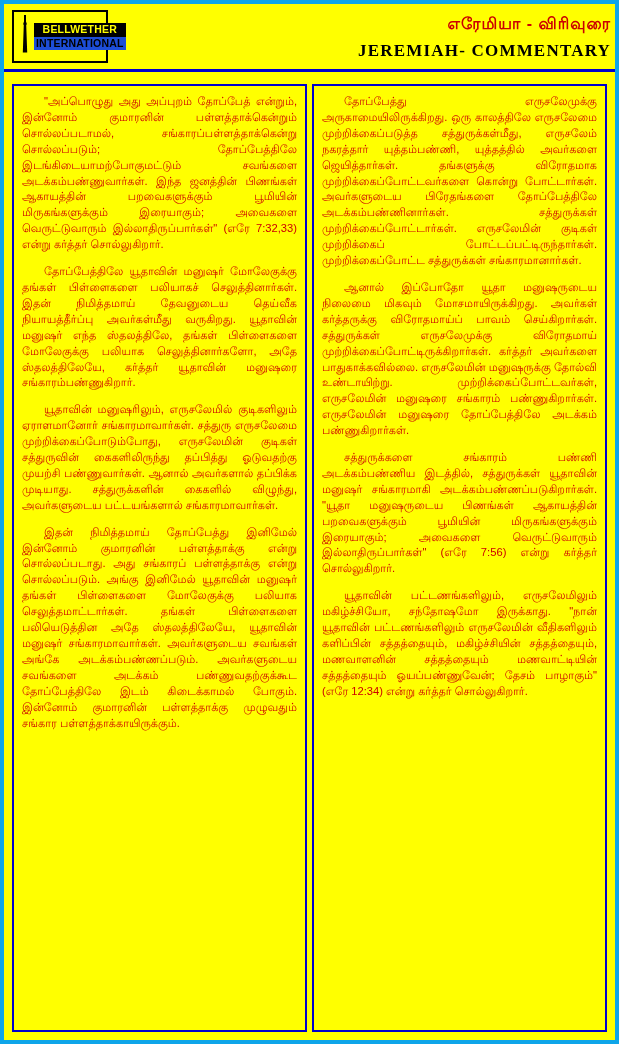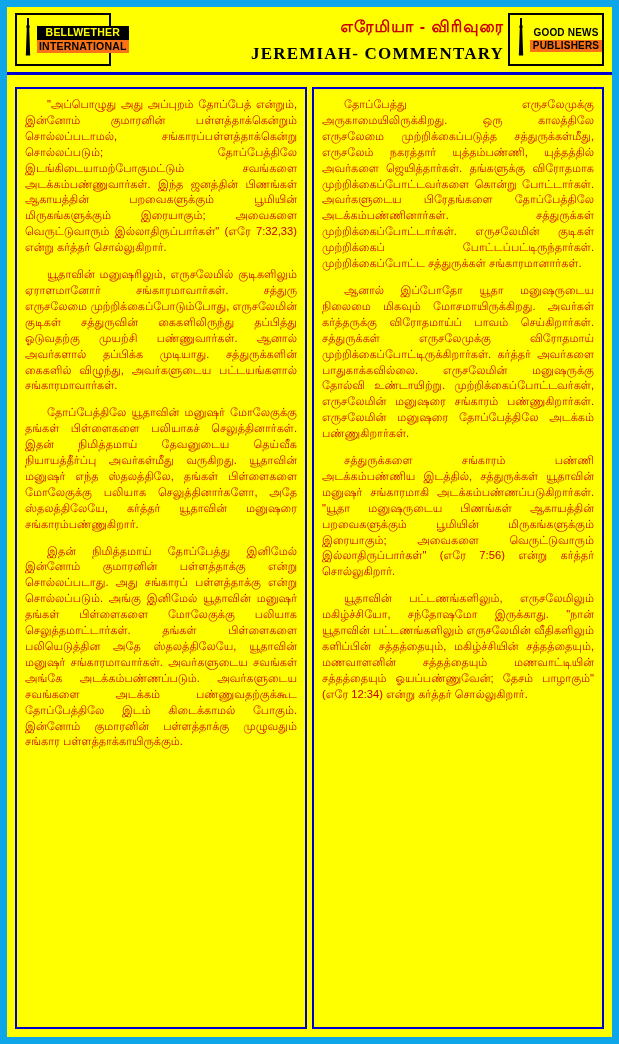--- a/index.html
+++ b/index.html
@@ -10,21 +10,21 @@
   body {
     width: 619px;
     height: 1044px;
     font-family: "Liberation Sans", sans-serif;
   }
   .page {
     width: 619px;
     height: 1044px;
     box-sizing: border-box;
     background: #ffff00;
-    border: 7px solid #0ea5e9;
+    border: 4px solid #0ea5e9;
     position: relative;
     overflow: hidden;
   }
   
   .header {
     height: 68px;
     box-sizing: border-box;
     display: flex;
     align-items: stretch;
     border-bottom: 3px solid #0000cc;
@@ -72,21 +72,21 @@
     flex: 1;
     text-align: center;
     line-height: 1.05;
   }
   .logo-line1, .logo-line2 {
     display: block;
     font-size: 10.5px;
     font-weight: bold;
     letter-spacing: 0.2px;
     color: #000000;
-    background: #f97316;
+    background: #1d4ed8;
   }
   .logo-line1 {
     background: #000000;
     color: #ffff00;
     padding: 1px 2px;
   }
   .logo-line2 {
     padding: 1px 2px;
   }
   .logo-box.right .logo-line1 {
@@ -174,39 +174,29 @@
         <span class="logo-line1">BELLWETHER</span>
         <span class="logo-line2">INTERNATIONAL</span>
       </div>
     </div>
 
     <div class="header-titles">
       <div class="title-tamil">எரேமியா  -  விரிவுரை</div>
       <div class="title-english">JEREMIAH- COMMENTARY</div>
     </div>
 
-    <div class="logo-box right">
-      <div class="logo-emblem">
-        <div class="rays"></div>
-        <div class="tower"></div>
-      </div>
-      <div class="logo-text">
-        <span class="logo-line1">GOOD NEWS</span>
-        <span class="logo-line2">PUBLISHERS</span>
-      </div>
-    </div>
 
   </div>
 
   <div class="columns">
 
     <div class="col left">
       <p class="para">"அப்பொழுது அது அப்புறம் தோப்பேத் என்றும், இன்னோம் குமாரனின் பள்ளத்தாக்கென்றும் சொல்லப்படாமல், சங்காரப்பள்ளத்தாக்கென்று சொல்லப்படும்; தோப்பேத்திலே இடங்கிடையாமற்போகுமட்டும் சவங்களை அடக்கம்பண்ணுவார்கள். இந்த ஜனத்தின் பிணங்கள் ஆகாயத்தின் பறவைகளுக்கும் பூமியின் மிருகங்களுக்கும் இரையாகும்; அவைகளை வெருட்டுவாரும் இல்லாதிருப்பார்கள்" (எரே 7:32,33) என்று கர்த்தர் சொல்லுகிறார்.</p>
+      <p class="para">தோப்பேத்திலே யூதாவின் மனுஷர் மோலேகுக்கு தங்கள் பிள்ளைகளை பலியாகச் செலுத்தினார்கள். இதன் நிமித்தமாய் தேவனுடைய தெய்வீக நியாயத்தீர்ப்பு அவர்கள்மீது வருகிறது. யூதாவின் மனுஷர் எந்த ஸ்தலத்திலே, தங்கள் பிள்ளைகளை மோலேகுக்கு பலியாக செலுத்தினார்களோ, அதே ஸ்தலத்திலேயே, கர்த்தர் யூதாவின் மனுஷரை சங்காரம்பண்ணுகிறார்.</p>
       <p class="para">யூதாவின் மனுஷரிலும், எருசலேமில் குடிகளிலும் ஏராளமானோர் சங்காரமாவார்கள். சத்துரு எருசலேமை முற்றிக்கைப்போடும்போது, எருசலேமின் குடிகள் சத்துருவின் கைகளிலிருந்து தப்பித்து ஓடுவதற்கு முயற்சி பண்ணுவார்கள். ஆனால் அவர்களால் தப்பிக்க முடியாது. சத்துருக்களின் கைகளில் விழுந்து, அவர்களுடைய பட்டயங்களால் சங்காரமாவார்கள்.</p>
-      <p class="para">தோப்பேத்திலே யூதாவின் மனுஷர் மோலேகுக்கு தங்கள் பிள்ளைகளை பலியாகச் செலுத்தினார்கள். இதன் நிமித்தமாய் தேவனுடைய தெய்வீக நியாயத்தீர்ப்பு அவர்கள்மீது வருகிறது. யூதாவின் மனுஷர் எந்த ஸ்தலத்திலே, தங்கள் பிள்ளைகளை மோலேகுக்கு பலியாக செலுத்தினார்களோ, அதே ஸ்தலத்திலேயே, கர்த்தர் யூதாவின் மனுஷரை சங்காரம்பண்ணுகிறார்.</p>
       <p class="para">இதன் நிமித்தமாய் தோப்பேத்து இனிமேல் இன்னோம் குமாரனின் பள்ளத்தாக்கு என்று சொல்லப்படாது. அது சங்காரப் பள்ளத்தாக்கு என்று சொல்லப்படும். அங்கு இனிமேல் யூதாவின் மனுஷர் தங்கள் பிள்ளைகளை மோலேகுக்கு பலியாக செலுத்தமாட்டார்கள். தங்கள் பிள்ளைகளை பலியெடுத்தின அதே ஸ்தலத்திலேயே, யூதாவின் மனுஷர் சங்காரமாவார்கள். அவர்களுடைய சவங்கள் அங்கே அடக்கம்பண்ணப்படும். அவர்களுடைய சவங்களை அடக்கம் பண்ணுவதற்குக்கூட தோப்பேத்திலே இடம் கிடைக்காமல் போகும். இன்னோம் குமாரனின் பள்ளத்தாக்கு முழுவதும் சங்கார பள்ளத்தாக்காயிருக்கும்.</p>
     </div>
 
     <div class="col right">
       <p class="para">தோப்பேத்து எருசலேமுக்கு அருகாமையிலிருக்கிறது. ஒரு காலத்திலே எருசலேமை முற்றிக்கைப்படுத்த சத்துருக்கள்மீது, எருசலேம் நகரத்தார் யுத்தம்பண்ணி, யுத்தத்தில் அவர்களை ஜெயித்தார்கள். தங்களுக்கு விரோதமாக முற்றிக்கைப்போட்டவர்களை கொன்று போட்டார்கள். அவர்களுடைய பிரேதங்களை தோப்பேத்திலே அடக்கம்பண்ணினார்கள். சத்துருக்கள் முற்றிக்கைப்போட்டார்கள். எருசலேமின் குடிகள் முற்றிக்கைப் போட்டப்பட்டிருந்தார்கள். முற்றிக்கைப்போட்ட சத்துருக்கள் சங்காரமானார்கள்.</p>
       <p class="para">ஆனால் இப்போதோ யூதா மனுஷருடைய நிலைமை மிகவும் மோசமாயிருக்கிறது. அவர்கள் கர்த்தருக்கு விரோதமாய்ப் பாவம் செய்கிறார்கள். சத்துருக்கள் எருசலேமுக்கு விரோதமாய் முற்றிக்கைப்போட்டிருக்கிறார்கள். கர்த்தர் அவர்களை பாதுகாக்கவில்லை. எருசலேமின் மனுஷருக்கு தோல்வி உண்டாயிற்று. முற்றிக்கைப்போட்டவர்கள், எருசலேமின் மனுஷரை சங்காரம் பண்ணுகிறார்கள். எருசலேமின் மனுஷரை தோப்பேத்திலே அடக்கம் பண்ணுகிறார்கள்.</p>
       <p class="para">சத்துருக்களை சங்காரம் பண்ணி அடக்கம்பண்ணிய இடத்தில், சத்துருக்கள் யூதாவின் மனுஷர் சங்காரமாகி அடக்கம்பண்ணப்படுகிறார்கள். "யூதா மனுஷருடைய பிணங்கள் ஆகாயத்தின் பறவைகளுக்கும் பூமியின் மிருகங்களுக்கும் இரையாகும்; அவைகளை வெருட்டுவாரும் இல்லாதிருப்பார்கள்" (எரே 7:56) என்று கர்த்தர் சொல்லுகிறார்.</p>
       <p class="para">யூதாவின் பட்டணங்களிலும், எருசலேமிலும் மகிழ்ச்சியோ, சந்தோஷமோ இருக்காது. "நான் யூதாவின் பட்டணங்களிலும் எருசலேமின் வீதிகளிலும் களிப்பின் சத்தத்தையும், மகிழ்ச்சியின் சத்தத்தையும், மணவாளனின் சத்தத்தையும் மணவாட்டியின் சத்தத்தையும் ஓயப்பண்ணுவேன்; தேசம் பாழாகும்" (எரே 12:34) என்று கர்த்தர் சொல்லுகிறார்.</p>
     </div>
 

